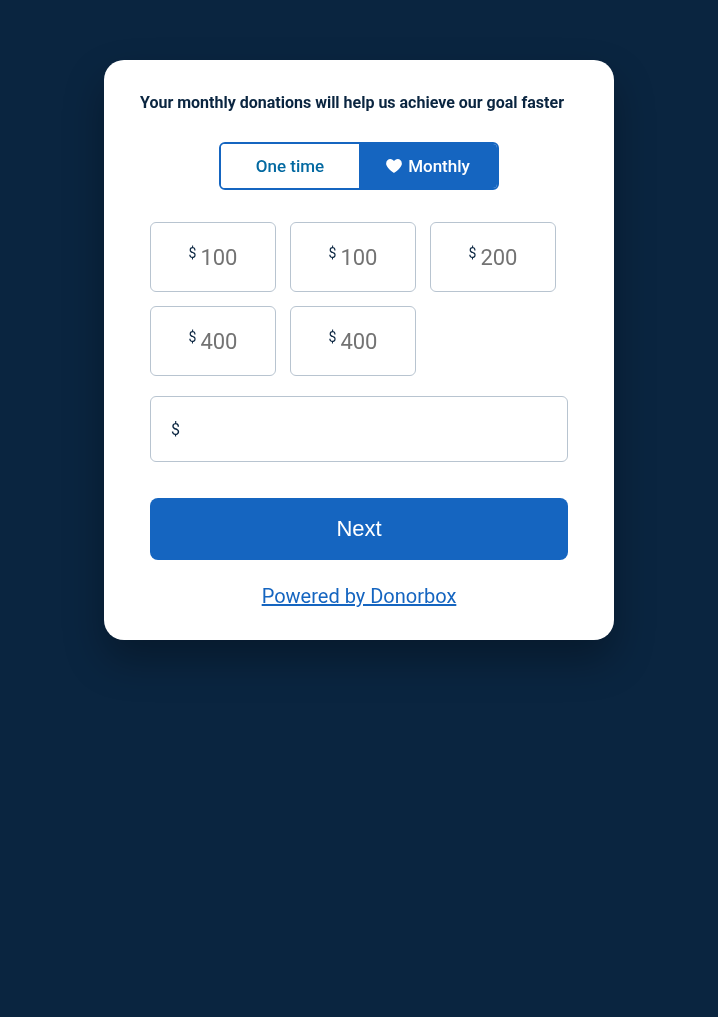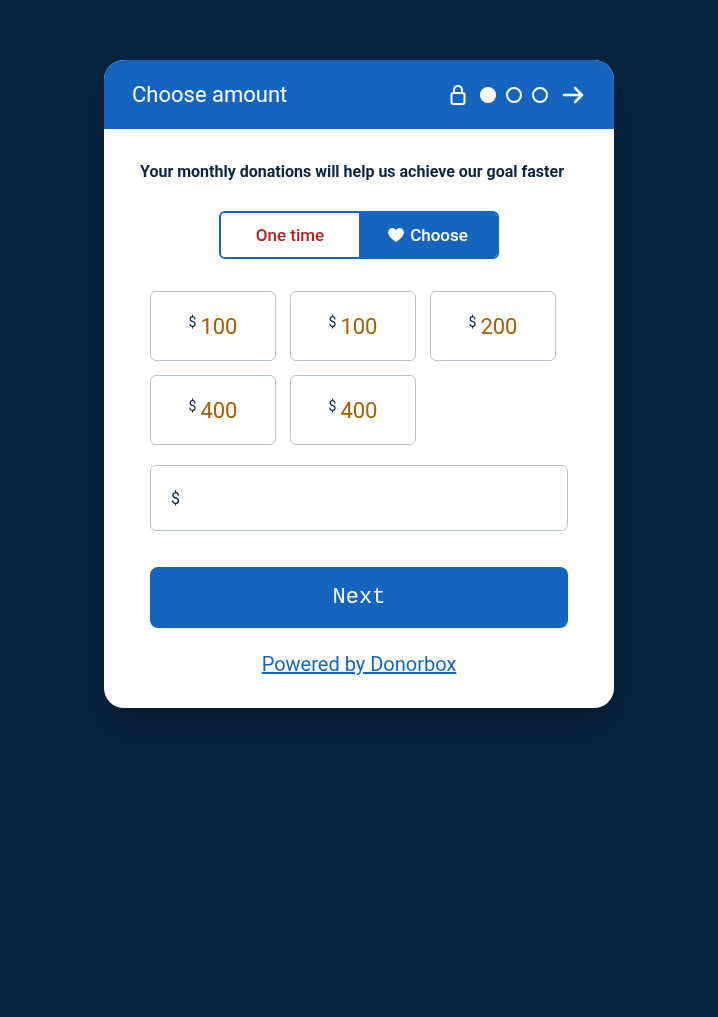--- a/index.html
+++ b/index.html
@@ -86,21 +86,21 @@
       font-weight: 500;
       text-align: center;
       cursor: pointer;
       display: flex;
       align-items: center;
       justify-content: center;
       gap: 6px;
     }
     .freq-btn.inactive {
       background: #fff;
-      color: #b91c1c;
+      color: #0369a1;
     }
     .freq-btn.active {
       background: #1565c0;
       color: #fff;
     }
     .heart-icon svg {
       display: block;
     }
     .amounts {
       display: flex;
@@ -123,21 +123,21 @@
       cursor: pointer;
     }
     .amount-btn .currency {
       font-size: 14px;
       color: #0a2540;
       align-self: flex-start;
       margin-top: 22px;
     }
     .amount-btn .value {
       font-size: 22px;
-      color: #a16207;
+      color: #737373;
       font-weight: 400;
     }
     .custom-input-wrap {
       margin: 0 10px 36px 10px;
       border: 1px solid #b8c4d0;
       border-radius: 6px;
       height: 66px;
       display: flex;
       align-items: center;
       padding: 0 20px;
@@ -159,73 +159,51 @@
       width: calc(100% - 20px);
       margin: 0 10px 24px 10px;
       background: #1565c0;
       color: #fff;
       border: none;
       border-radius: 8px;
       padding: 18px 0;
       font-size: 22px;
       font-weight: 400;
       cursor: pointer;
-      font-family: Liberation Mono, monospace;
     }
     .powered {
       text-align: center;
       padding-bottom: 8px;
     }
     .powered a {
       color: #1565c0;
       font-size: 20px;
       text-decoration: underline;
       cursor: pointer;
     }
   </style>
 </head>
 <body>
 
 <div class="card">
-  <div class="header">
-    <div class="header-title">Choose amount</div>
-    <div class="header-right">
-      <span class="lock-icon">
-        <svg width="16" height="20" viewBox="0 0 16 20" fill="none">
-          <rect x="1.5" y="8" width="13" height="11" rx="2" stroke="#fff" stroke-width="2"></rect>
-          <path d="M4 8V5a4 4 0 0 1 8 0v3" stroke="#fff" stroke-width="2"></path>
-        </svg>
-      </span>
-      <div class="dots">
-        <span class="dot filled"></span>
-        <span class="dot hollow"></span>
-        <span class="dot hollow"></span>
-      </div>
-      <span class="arrow-icon">
-        <svg width="24" height="20" viewBox="0 0 24 20" fill="none">
-          <path d="M2 10h18m0 0l-7-7m7 7l-7 7" stroke="#fff" stroke-width="2.5" stroke-linecap="round" stroke-linejoin="round"></path>
-        </svg>
-      </span>
-    </div>
-  </div>
 
   <div class="content">
     <div class="heading">Your monthly donations will help us achieve our goal faster</div>
 
     <div class="freq-toggle">
       <div class="freq-btn inactive">
         <span>One time</span>
       </div>
       <div class="freq-btn active">
         <span class="heart-icon">
           <svg width="16" height="14" viewBox="0 0 16 14" fill="#fff">
             <path d="M8 14s-6.5-4.2-7.7-8.3C-0.5 2.2 2 0 4.3 0 6 0 7.2 1 8 2.2 8.8 1 10 0 11.7 0 14 0 16.5 2.2 15.7 5.7 14.5 9.8 8 14 8 14z"></path>
           </svg>
         </span>
-        <span>Choose</span>
+        <span>Monthly</span>
       </div>
     </div>
 
     <div class="amounts">
       <div class="amount-btn">
         <span class="currency">$</span>
         <span class="value">100</span>
       </div>
       <div class="amount-btn">
         <span class="currency">$</span>

